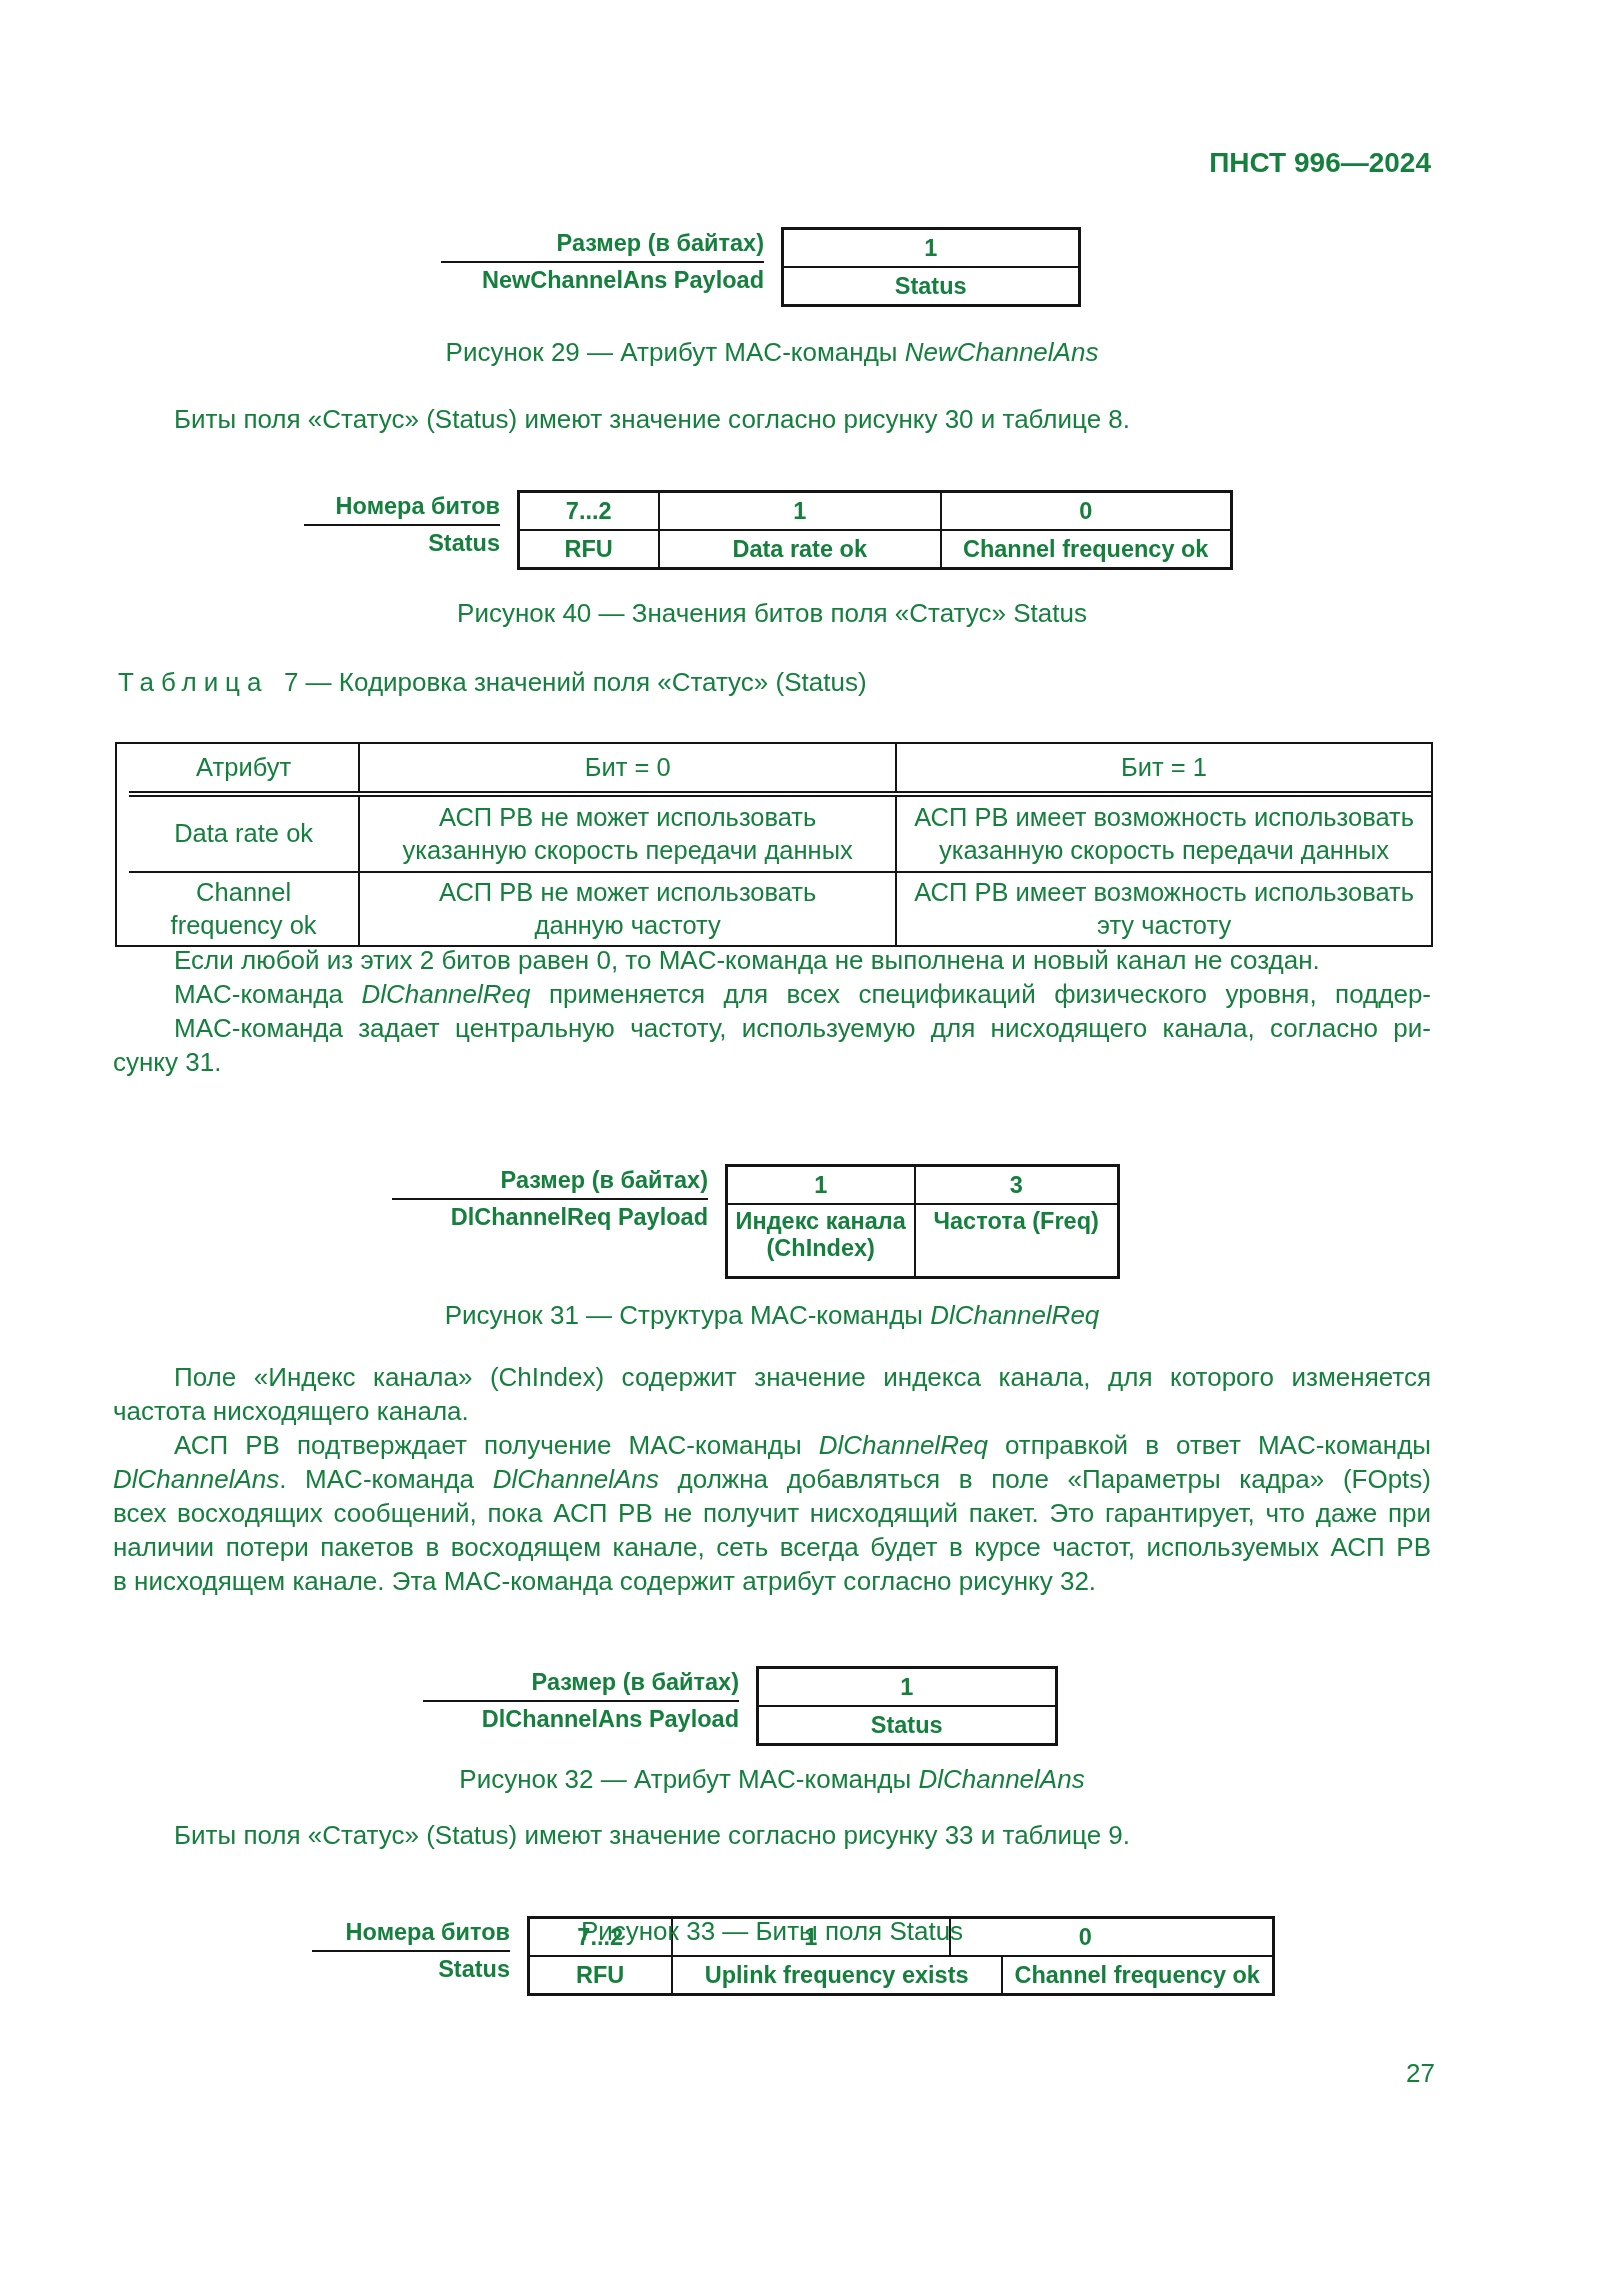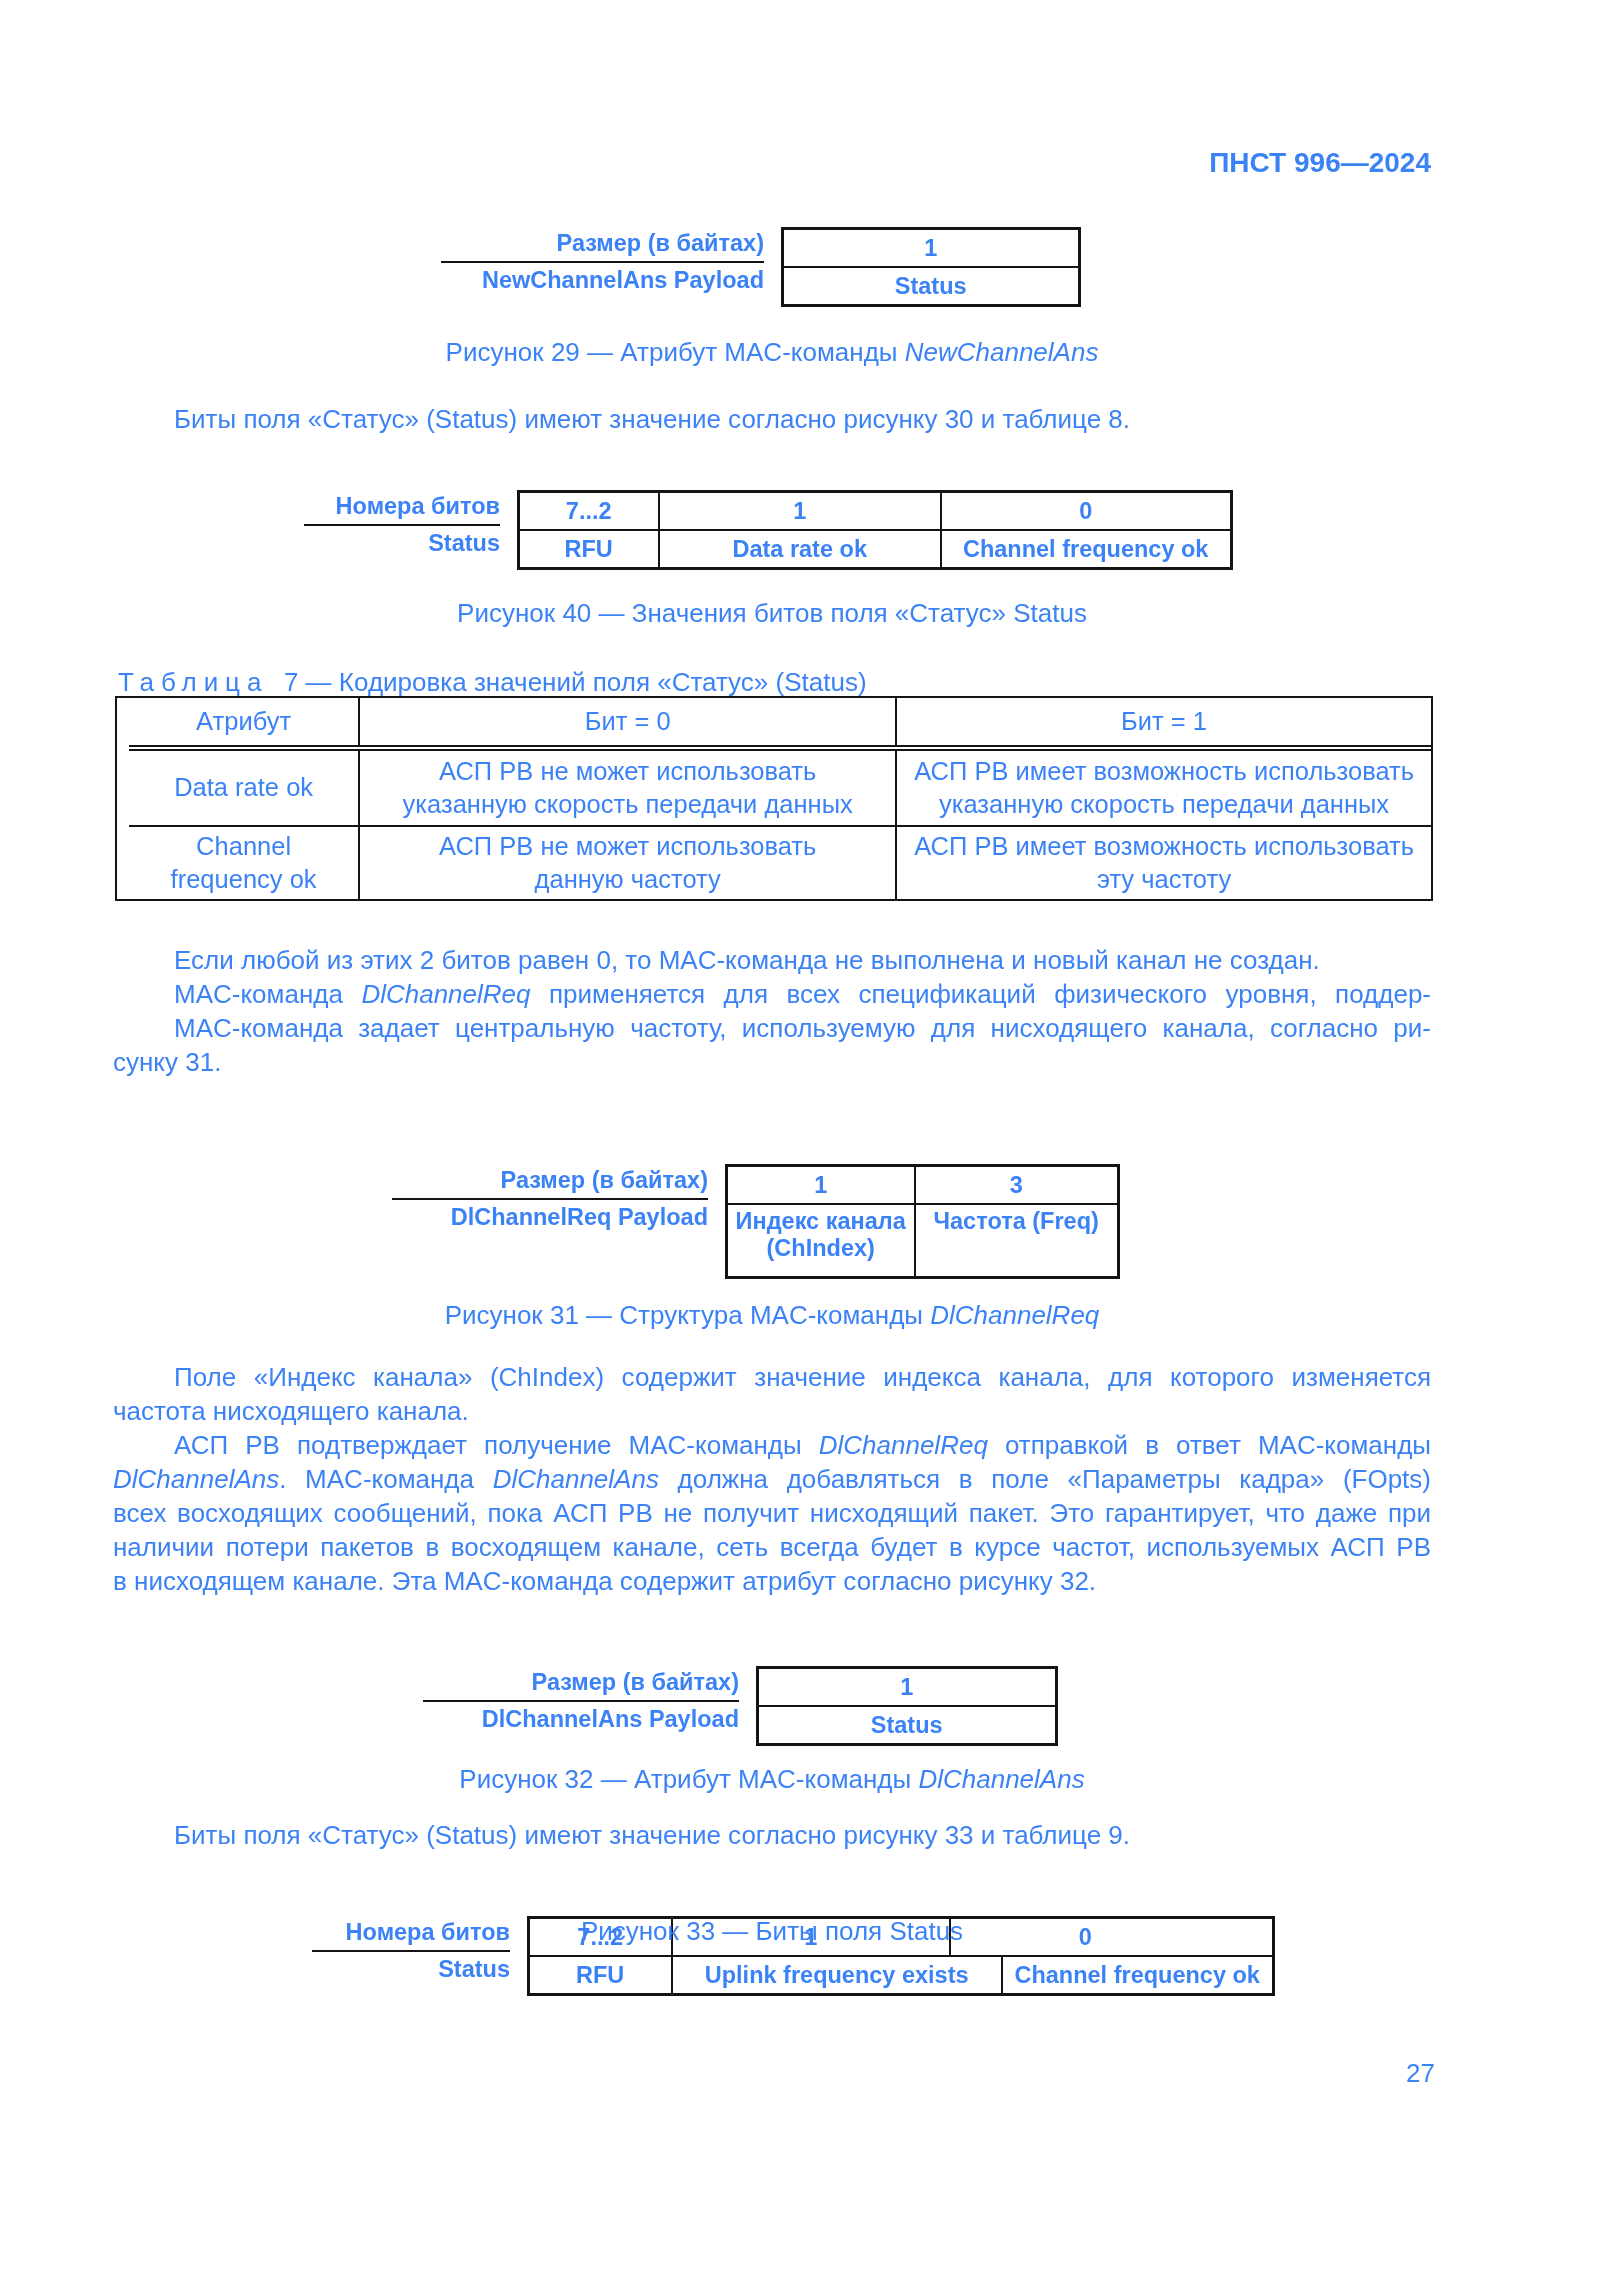--- a/index.html
+++ b/index.html
@@ -3,21 +3,21 @@
 <meta charset="utf-8">
 <title>ПНСТ 996—2024 — стр. 27</title>
 <style>
   html,body { margin:0; padding:0; background:#6b6b6b; }
   * { box-sizing:border-box; }
   .page {
     position:relative;
     width:1621px; height:2293px;
     margin:0 auto;
     background:#ffffff;
-    color:#3b82f6;
+    color:#15803d;
     font-family:"Liberation Sans", sans-serif;
     overflow:hidden;
   }
   .it { font-style:italic; }
 
   
   .hdr {
     position:absolute; top:147px; right:190px;
     font-size:28px; font-weight:bold; white-space:nowrap;
   }
@@ -62,21 +62,21 @@
   .para .tline.tlast { text-align-last:left; }
   .para .tline:first-child { text-indent:61px; }
 
   
   .t8-headline {
     position:absolute; top:667px; left:118px;
     font-size:26px; white-space:nowrap;
   }
   .t8-headline .ls { letter-spacing:6.9px; margin-right:15.7px; }
   .t8 {
-    position:absolute; top:696px; left:115px; width:1318px;
+    position:absolute; top:742px; left:115px; width:1318px;
     border:2.9px solid #141414; font-size:25.5px; background:#fff;padding-left:12px;
   }
   .t8-row { display:flex; }
   .t8-headrow { height:49px; border-bottom:2px solid #141414; }
   .t8-gap { height:3.9px; border-bottom:2px solid #141414; }
   .t8-body .t8-row { border-top:2.9px solid #141414; }
   .t8-body .t8-row:first-child { border-top:none; }
   .t8-cell {
     display:flex; flex-direction:column; align-items:center; justify-content:center;
     text-align:center; border-left:2px solid #141414; line-height:33px;

